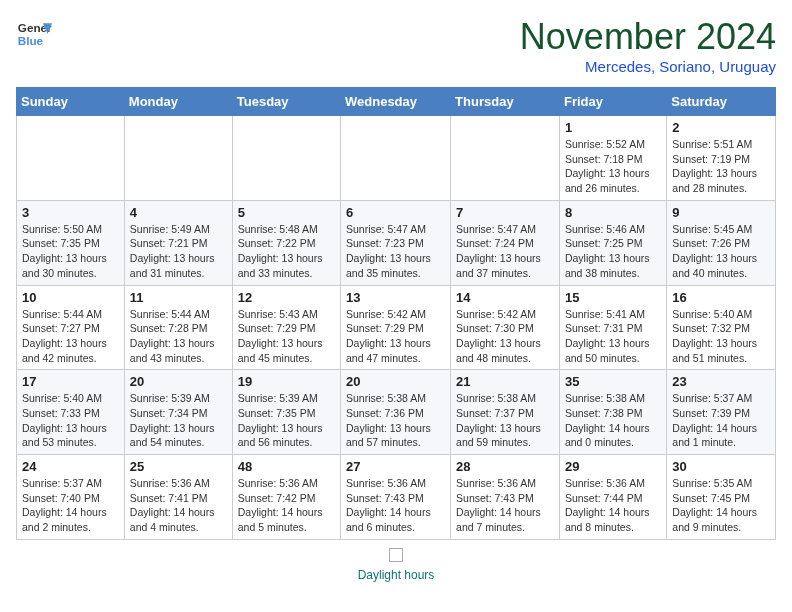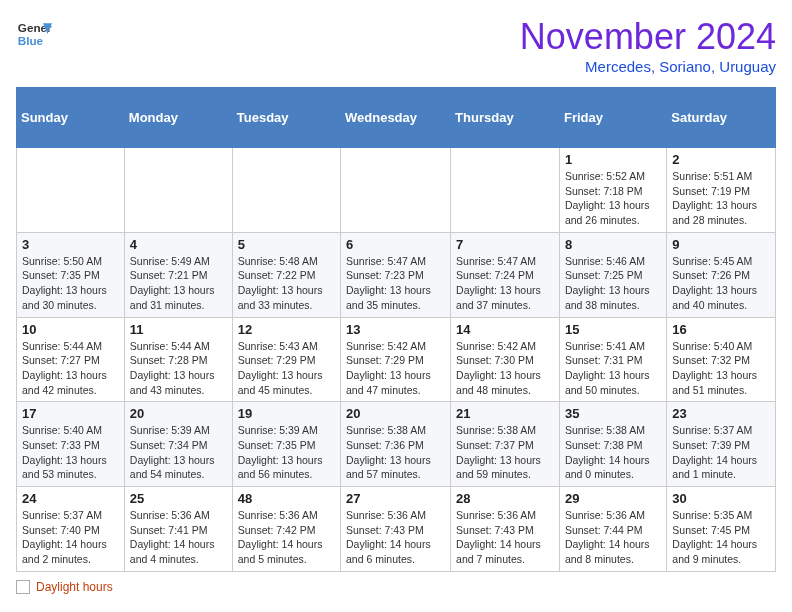--- a/index.html
+++ b/index.html
@@ -24,35 +24,35 @@
     .logo-icon {
       width: 36px;
       height: 36px;
     }
     .title-block {
       text-align: right;
     }
     .month-title {
       font-size: 36px;
       font-weight: normal;
-      color: #6d28d9;
+      color: #14532d;
     }
     .subtitle {
       font-size: 15px;
       color: #1d4ed8;
     }
     .calendar {
       width: 100%;
       border-collapse: collapse;
       font-size: 11px;
     }
     .calendar thead tr th {
       background: #4a7fc1;
       color: #fff;
-      padding: 22px 4px;
+      padding: 6px 4px;
       text-align: left;
       font-size: 13px;
       font-weight: bold;
       border: 1px solid #4a7fc1;
     }
     .calendar tbody tr td {
       border: 1px solid #ccc;
       vertical-align: top;
       padding: 4px 5px;
       width: 113px;
@@ -72,24 +72,25 @@
       color: #333;
       font-size: 10.5px;
       line-height: 1.4;
     }
     .empty-cell {
       background: #fff !important;
     }
     .legend {
       margin-top: 8px;
       font-size: 12px;
-      color: #c2410c;
+      color: #0f766e;
       display: flex;
       align-items: center;
       gap: 6px;
+      flex-direction: column;
     }
     .legend-box {
       width: 14px;
       height: 14px;
       background: #fff;
       border: 1px solid #aaa;
       display: inline-block;
     }
   </style>
 </head>

